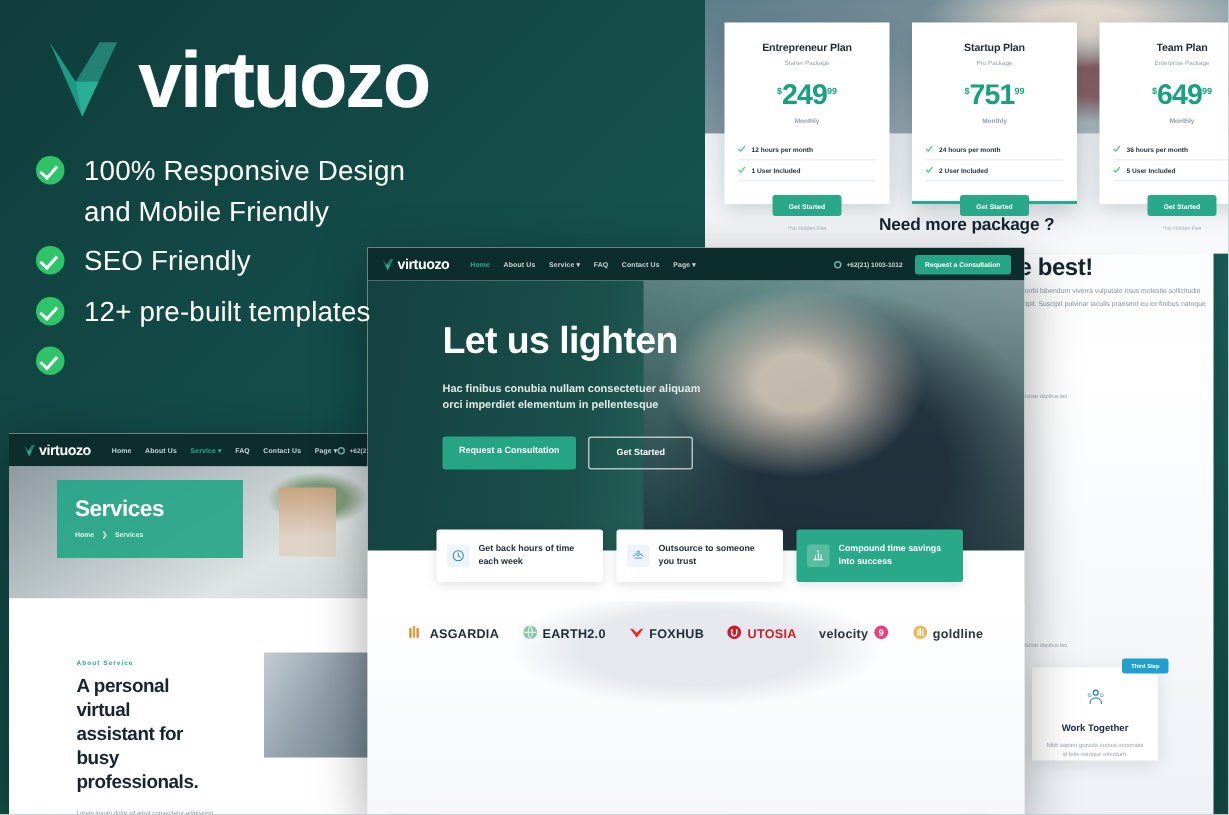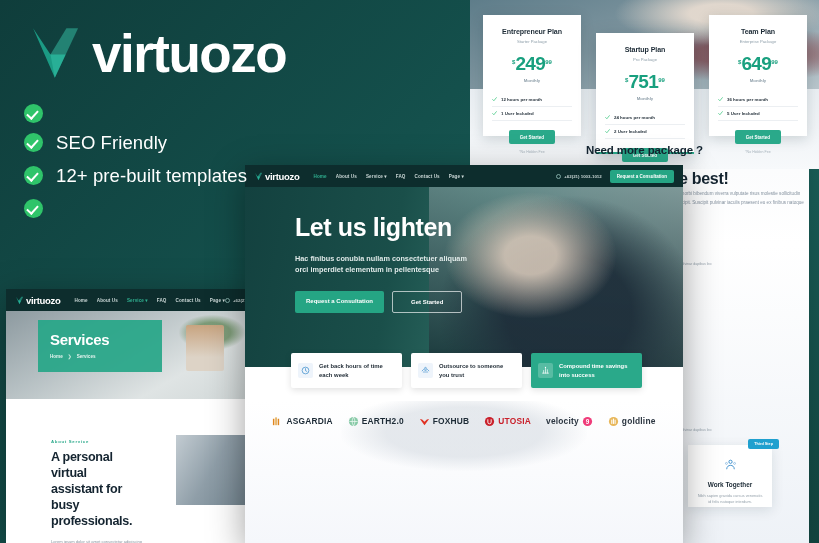--- a/index.html
+++ b/index.html
@@ -175,21 +175,21 @@
     text-align: center; color: #142430;
     font-size: 15.2px; font-weight: 700; line-height: 1.3;
     padding: 21px 52px 0;
     letter-spacing: -0.2px;
   }
   .brands-row {
     position: relative;
     display: flex; align-items: center; justify-content: center;
     gap: 15px; margin-top: 15px;
   }
-  .brand { display: flex; gap: 3px; }
+  .brand { display: flex; align-items: center; gap: 3px; }
   .brand .bi { width: 11px; height: 11px; flex: none; }
   .brand .bt { font-size: 8.4px; font-weight: 700; letter-spacing: 0.2px; }
 
   
   #price-mock {
     left: 470px; top: -3px;
     width: 349px; height: 172px;
     z-index: 12;
     background: linear-gradient(170deg,#6e8893 0%,#8fa2aa 28%,#c9d2d6 60%,#eef1f4 100%);
     box-shadow: none;
@@ -203,28 +203,28 @@
   }
   #price-mock .pbot {
     position:absolute; left:0; top:92px; width:100%; height:80px;
     background: linear-gradient(180deg,#e9eef2 0%,#f7f9fb 100%);
   }
   .pcards {
     position: absolute; left: 13px; top: 18px;
     display: flex; gap: 15px; z-index: 3;
   }
   .pcard {
-    width: 98px; height: 121px;
+    width: 110px; height: 121px;
     background: #fff;
     box-shadow: 0 3px 12px rgba(20,40,50,0.17);
     text-align: center;
     padding-top: 13px;
     position: relative;
   }
-  .pcard.featured { box-shadow: 0 4px 16px rgba(20,40,50,0.25); margin-top: 18px; }
+  .pcard.featured { box-shadow: 0 4px 16px rgba(20,40,50,0.25); }
   .pcard.featured::after {
     content:""; position:absolute; left:0; bottom:0; width:100%; height:2px;
     background:#2aa98a;
   }
   .p-title { font-size: 7.1px; font-weight: 700; color: #1d2b36; letter-spacing: -0.1px; }
   .p-sub { font-size: 4.2px; color: #90a0ab; margin-top: 3px; font-weight: 400; }
   .p-price {
     margin-top: 10px; color: #19a07f;
     font-weight: 700; line-height: 1;
   }
@@ -639,20 +639,24 @@
       <svg class="logo-mark" viewBox="0 0 40 40">
         <path d="M2 4 L16 36 L23 21 L13.2 21 Z" fill="#1b9b84"></path>
         <path d="M16 36 L31 4 L23.5 4 L13.2 21 Z" fill="#36c4a8" opacity="0.5"></path>
       </svg>
       <span class="logo-text">virtuozo</span>
     </div>
 
     <div class="features">
       <div class="feat">
         <span class="tick"></span>
+        <span class="feat-txt">
+          <span>100% Responsive Design</span>
+          <span class="l2">and Mobile Friendly</span>
+        </span>
       </div>
       <div class="feat">
         <span class="tick"></span>
         <span class="feat-txt">SEO Friendly</span>
       </div>
       <div class="feat">
         <span class="tick"></span>
         <span class="feat-txt">12+ pre-built templates</span>
       </div>
       <div class="feat">

